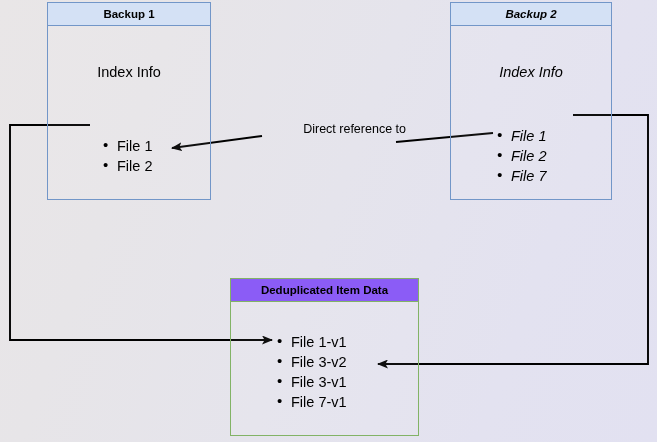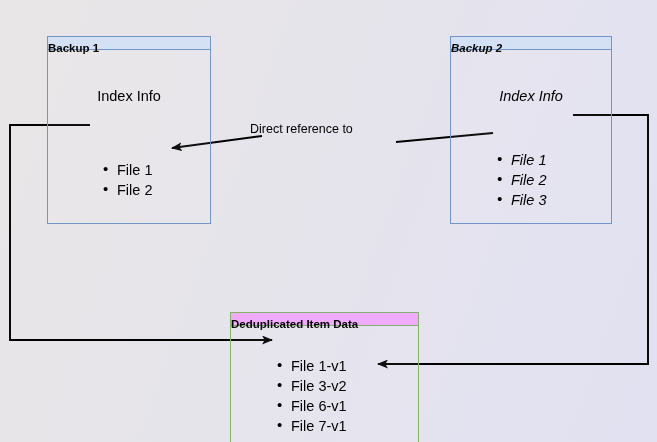--- a/index.html
+++ b/index.html
@@ -6,46 +6,46 @@
   body{
     width:657px;height:442px;position:relative;overflow:hidden;
     font-family:"Liberation Sans","DejaVu Sans",sans-serif;
     background:linear-gradient(110deg,#e9e6e7 0%,#e7e5e8 22%,#e5e4ec 50%,#e3e2f0 78%,#e2e1f1 100%);
   }
   #canvas{position:absolute;left:0;top:0;width:657px;height:442px;}
   .svg-layer{position:absolute;left:0;top:0;width:657px;height:442px;pointer-events:none;}
 
   .node{position:absolute;box-sizing:border-box;}
   .node .hdr{
-    box-sizing:border-box;width:100%;height:14px;line-height:22px;
-    font-size:11.5px;font-weight:bold;color:#000;margin-top:34px;
+    box-sizing:border-box;width:100%;height:24px;line-height:22px;
+    text-align:center;font-size:11.5px;font-weight:bold;color:#000;
   }
   .node .body{
     box-sizing:border-box;width:100%;position:relative;background:rgba(255,255,255,0.06);
   }
   .node.blue .hdr{background:#d4e1f5;border:1px solid #7296c8;}
   .node.blue .body{border:1px solid #7296c8;border-top:none;}
-  .node.green .hdr{background:#f0abfc;border:1px solid #82b366;}
+  .node.green .hdr{background:#8b5cf6;border:1px solid #82b366;}
   .node.green .body{border:1px solid #82b366;border-top:none;}
 
   .index-label{
     position:absolute;left:0;width:100%;text-align:center;
     font-size:14.5px;color:#000;
   }
   .bullets{position:absolute;margin:0;padding:0;list-style:none;}
   .bullets li{
     font-size:14.5px;color:#000;line-height:20px;white-space:nowrap;
     position:relative;padding-left:16px;
   }
   .bullets li:before{
     content:"\2022";position:absolute;left:2px;top:-1px;font-size:15px;
   }
 
   .edge-label{
-    position:absolute;text-align:left;font-size:12.5px;color:#000;
+    position:absolute;text-align:right;font-size:12.5px;color:#000;
     line-height:15px;white-space:nowrap;
   }
 </style>
 </head>
 <body>
 
 <div id="canvas">
 
   <svg class="svg-layer" viewBox="0 0 657 442" xmlns="http://www.w3.org/2000/svg">
     <defs>
@@ -74,32 +74,32 @@
     </div>
   </div>
 
   <div class="node blue" style="left:450px;top:2px;width:162px;height:198px;font-style:italic;">
     <div class="hdr">Backup 2</div>
     <div class="body" style="height:174px;">
       <div class="index-label" style="top:38px;">Index Info</div>
       <ul class="bullets" style="left:44px;top:100px;">
         <li>File 1</li>
         <li>File 2</li>
-        <li>File 3</li>
+        <li>File 7</li>
       </ul>
     </div>
   </div>
 
   <div class="node green" style="left:230px;top:278px;width:189px;height:158px;">
     <div class="hdr">Deduplicated Item Data</div>
     <div class="body" style="height:134px;text-align:center;">
       <ul class="bullets" style="left:44px;top:30px;">
         <li>File 1-v1</li>
         <li>File 3-v2</li>
-        <li>File 6-v1</li>
+        <li>File 3-v1</li>
         <li>File 7-v1</li>
       </ul>
     </div>
   </div>
 
   <div class="edge-label" style="left:250px;top:122px;width:156px;">
     <div>Direct reference to</div>
   </div>
 
 </div>

